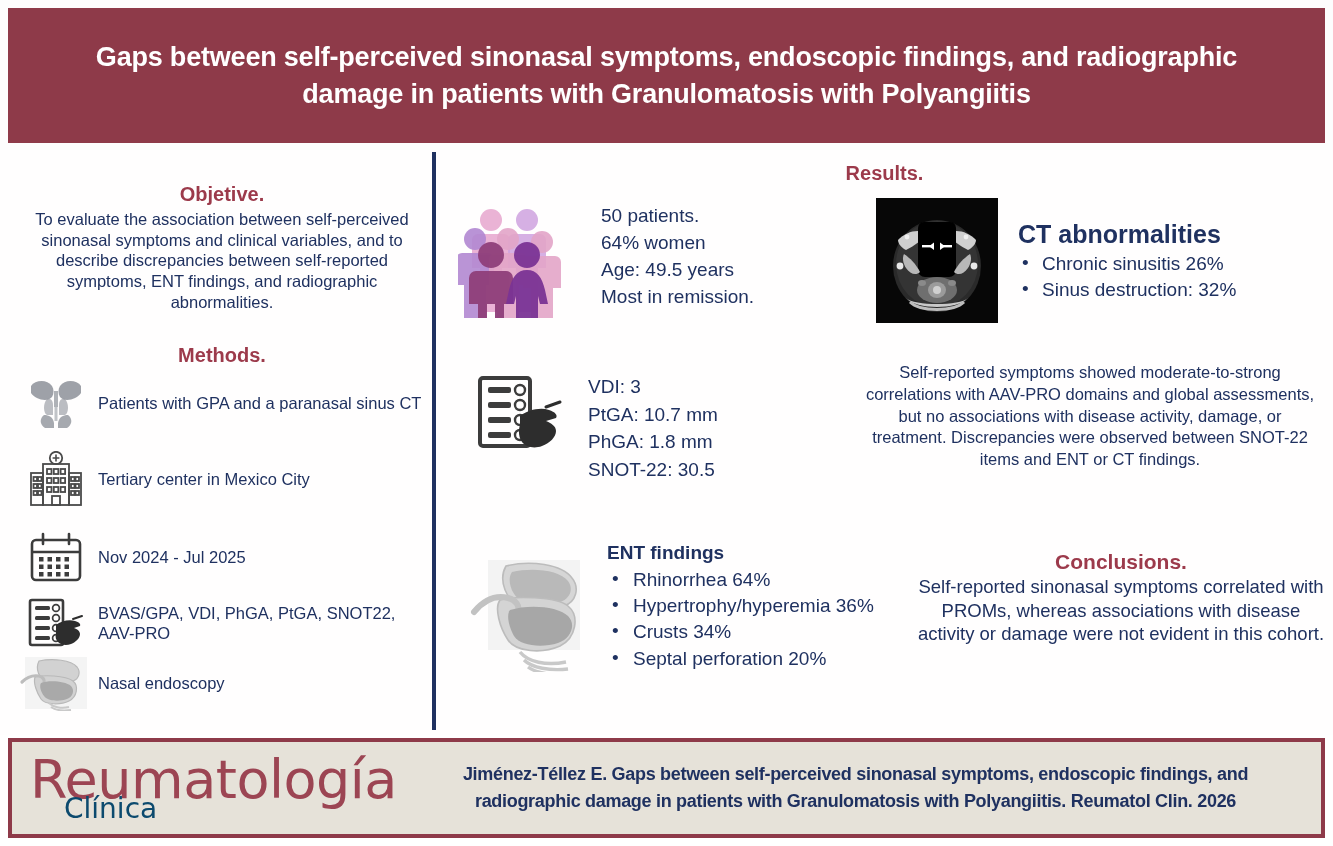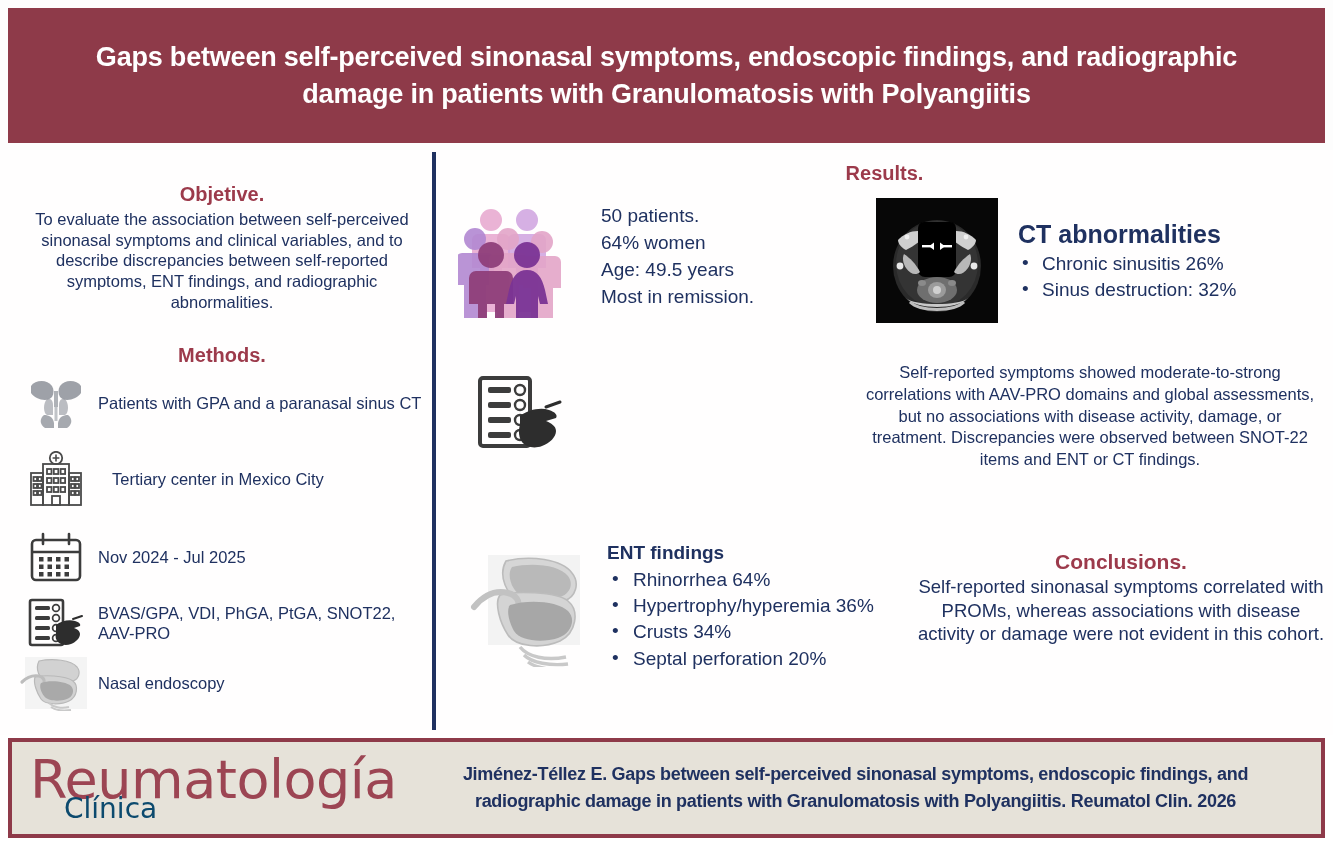--- a/index.html
+++ b/index.html
@@ -80,21 +80,21 @@
     flex: 0 0 84px;
     display: flex; align-items: center; justify-content: center;
   }
   .method-label {
     color: #1f3160;
     font-size: 16.5px;
     line-height: 1.22;
     font-weight: 500;
   }
   .m-row1 { margin-top: 2px; }
-  .m-row2 { margin-top: 20px; gap: 14px; }
+  .m-row2 { margin-top: 20px; }
   .m-row3 { margin-top: 22px; }
   .m-row4 { margin-top: 10px; }
   .m-row5 { margin-top: 4px; }
 
   
   .right-col {
     position: absolute;
     left: 436px; top: 0;
     width: 897px; height: 585px;
   }
@@ -180,21 +180,21 @@
     font-size: 16.5px;
     line-height: 1.32;
     text-align: center;
     font-weight: 500;
   }
 
   
   .ent-block {
     position: absolute;
     left: 30px; top: 392px;
-    display: flex; align-items: center;
+    display: flex; align-items: flex-end;
   }
   .ent-text { margin-left: 16px; color: #1f3160; }
   .ent-title { font-size: 19px; font-weight: bold; }
   .ent-bullets { list-style: none; margin-top: 3px; }
   .ent-bullets li {
     font-size: 19px;
     line-height: 1.38;
     font-weight: 500;
     position: relative;
     padding-left: 26px;
@@ -527,20 +527,26 @@
             <g fill="none" stroke="#3c3c3c" stroke-width="2.4">
               <circle cx="46" cy="18" r="5"></circle>
                 <circle cx="46" cy="33" r="5"></circle>
               <circle cx="46" cy="48" r="5"></circle>
                 <circle cx="46" cy="63" r="5"></circle>
             </g>
             <path d="M46 44 C54 38 66 35 75 38 C81 40 84 43 82 46 L72 49 C77 51 82 54 82 59 C82 65 76 71 68 74 C60 77 52 75 48 70 C45 66 44 59 46 53 Z" fill="#2d2d2d"></path>
             <path d="M72 35 L86 30" stroke="#2d2d2d" stroke-width="3" stroke-linecap="round"></path>
           </svg>
         </div>
+        <div class="scores-text">
+          <div>VDI: 3</div>
+          <div>PtGA: 10.7 mm</div>
+          <div>PhGA: 1.8 mm</div>
+          <div>SNOT-22: 30.5</div>
+        </div>
       </div>
 
       <div class="narrative">Self-reported symptoms showed moderate-to-strong correlations with AAV-PRO domains and global assessments, but no associations with disease activity, damage, or treatment. Discrepancies were observed between SNOT-22 items and ENT or CT findings.</div>
 
       <div class="ent-block">
         <div>
           <svg class="icon-svg" width="125" height="120" viewBox="0 0 125 120" aria-hidden="true">
             <rect x="22" y="8" width="92" height="90" fill="#f3f3f3"></rect>
             <g fill="#d6d6d6" stroke="#bcbcbc" stroke-width="1.6">
               <path d="M40 14 C64 8 96 12 106 26 C114 36 110 50 98 54 L56 54 C40 50 32 28 40 14 Z"></path>

